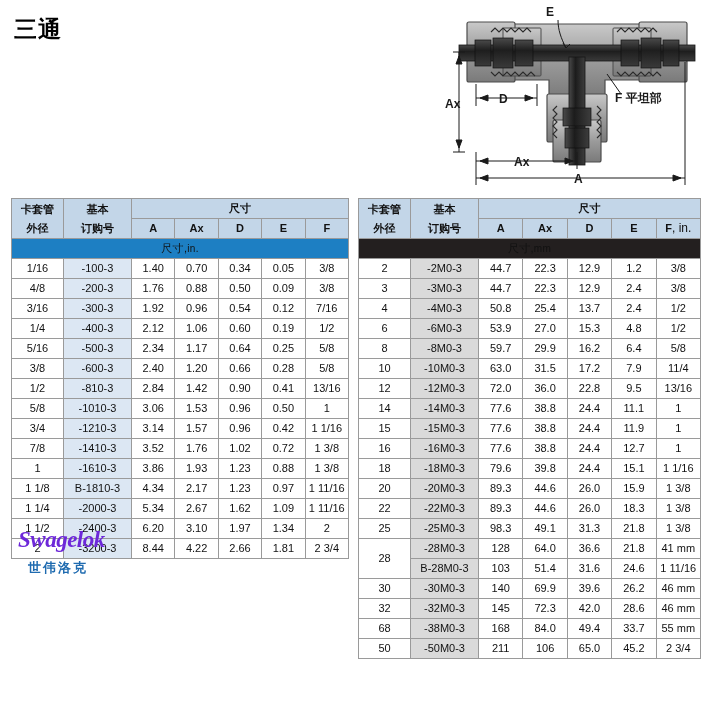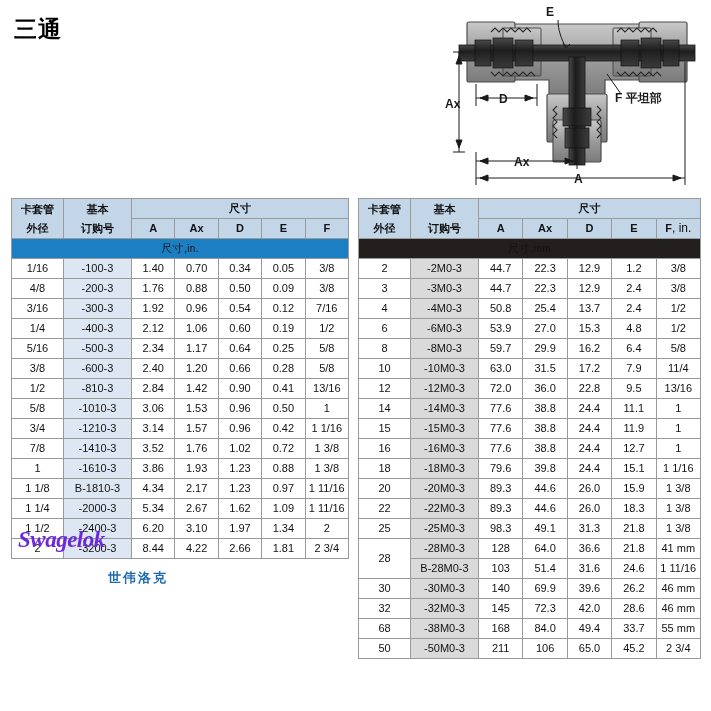--- a/index.html
+++ b/index.html
@@ -116,22 +116,22 @@
     font-weight: bold;
     color: #6d28d9;
     letter-spacing: -0.5px;
     line-height: 1;
   }
   #logo-cn {
     font-size: 13px;
     font-weight: bold;
     color: #1f6bb0;
     letter-spacing: 2px;
-    text-align: right;
-    margin-top: 18px;
+    text-align: left;
+    margin-top: 8px;
     margin-left: 10px;
   }
   .dwg-label {
     font-size: 12px;
     font-weight: bold;
     fill: #1a1a1a;
     font-family: "Liberation Sans", sans-serif;
   }
 </style>
 </head>

